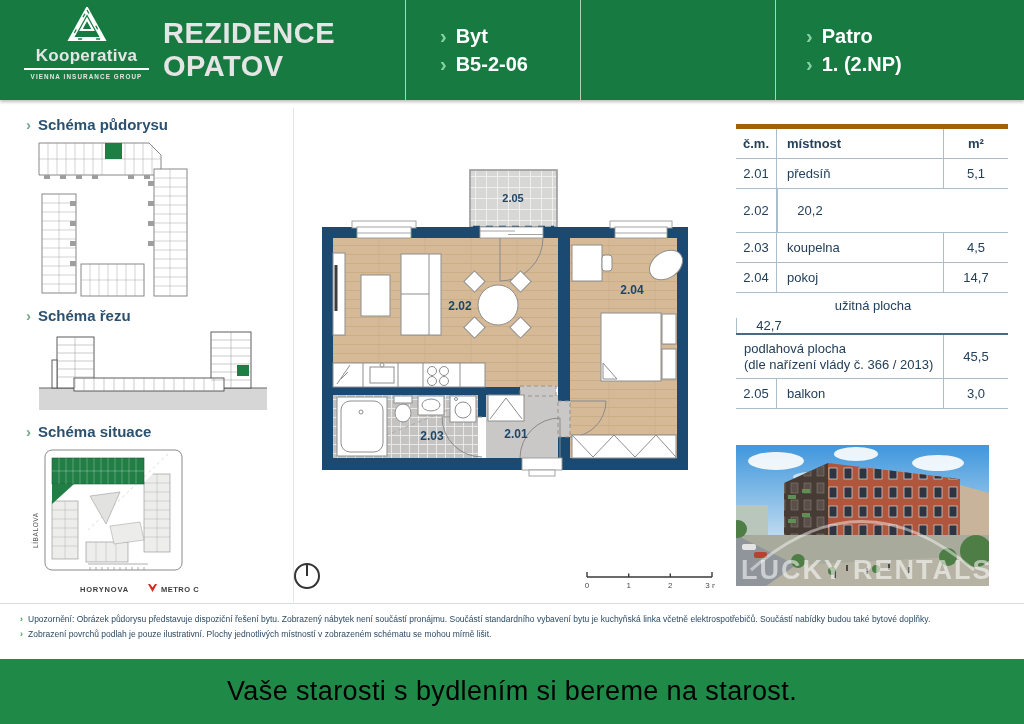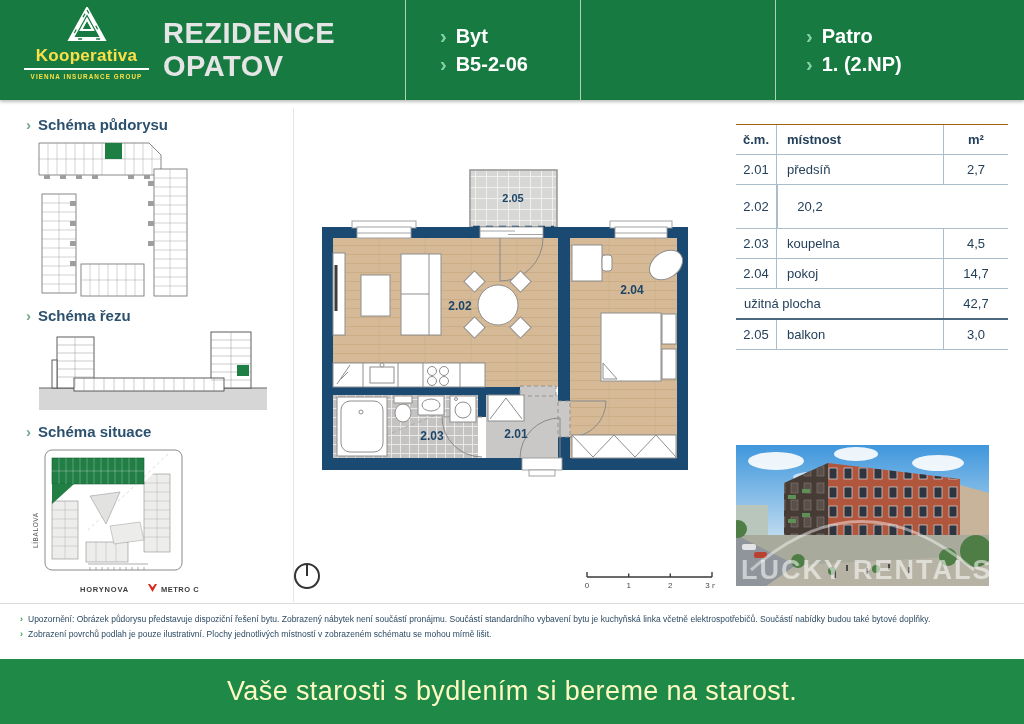--- a/index.html
+++ b/index.html
@@ -2,55 +2,55 @@
 <html><head>
 <meta charset="utf-8">
 <style>
   html,body{margin:0;padding:0;background:#fff;}
   #page{position:relative;width:1024px;height:724px;background:#fff;overflow:hidden;
         font-family:"Liberation Sans",sans-serif;}
   
   .hdr{position:absolute;left:0;top:0;width:1024px;height:100px;background:#177a41;
        box-shadow:0 2px 3px rgba(0,0,0,.25);}
   .hdr-sep{position:absolute;top:0;width:1px;height:100px;background:rgba(255,255,255,.65);}
-  .logo{position:absolute;left:24px;top:7px;width:125px;text-align:center;color:#fde047;}
+  .logo{position:absolute;left:24px;top:7px;width:125px;text-align:center;color:#e5e5e5;}
   .logo-brand{font-size:17px;font-weight:bold;letter-spacing:.3px;line-height:18px;
               border-bottom:2px solid #fff;padding-bottom:3px;}
   .logo-group{font-size:6.3px;font-weight:bold;letter-spacing:1.1px;margin-top:3px;}
   .title{position:absolute;left:163px;top:17px;color:#e5e5e5;font-size:29px;font-weight:800;
          line-height:33px;letter-spacing:.5px;}
   .fld{position:absolute;top:22px;color:#fff;font-size:20px;font-weight:bold;line-height:28px;}
   .fld .chev{color:#85d2a6;font-weight:bold;margin-right:9px;font-size:20px;}
   
   .schead{position:absolute;left:26px;font-size:15px;font-weight:bold;color:#2c516e;}
   .schead .chev{color:#73a98c;margin-right:7px;font-weight:bold;}
   .vdiv{position:absolute;left:293px;top:108px;width:1px;height:494px;background:#e3e6e8;}
   .hdiv{position:absolute;left:0;top:603px;width:1024px;height:1px;background:#d7dbde;}
   
   .tbl{position:absolute;left:736px;top:124px;width:272px;color:#24405a;font-size:13px;
-       border-top:1px solid #a16207;}
+       border-top:5px solid #a16207;}
   .trow{display:flex;align-items:center;border-bottom:1px solid #a9bdca;}
   .trow.hd{font-weight:bold;}
-  .trow.thick{border-bottom:2px solid #4a6880;}
+  .trow.thick{border-bottom:2px solid #4a6880;flex-direction:column;}
   .c1{width:40px;text-align:center;align-self:stretch;display:flex;align-items:center;
       justify-content:center;border-right:1px solid #a9bdca;}
   .c2{flex:1;padding:5px 6px 5px 10px;}
   .c3{width:64px;text-align:center;align-self:stretch;display:flex;align-items:center;
       justify-content:center;border-left:1px solid #a9bdca;}
   .cspan{flex:1;padding:5px 6px 5px 8px;}
   .pre{white-space:pre-line;line-height:16px;}
   .h29{min-height:29px;} .h43{min-height:43px;}
   
   .disc{position:absolute;left:20px;top:612px;width:992px;color:#2c4a63;font-size:8.5px;
         line-height:15px;}
   .disc-line{display:flex;white-space:nowrap;}
   .disc .chev{color:#3da45f;font-weight:bold;margin-right:5px;font-size:9px;}
   .foot{position:absolute;left:0;top:659px;width:1024px;height:65px;background:#1f8948;
         display:flex;align-items:center;justify-content:center;}
-  .foot span{color:#fef9c3;font-size:27px;letter-spacing:.4px;}
+  .foot span{color:#000000;font-size:27px;letter-spacing:.4px;}
   .abs{position:absolute;}
 </style>
 </head>
 <body>
 
 <div id="page">
 
   <div class="hdr">
     <div class="logo">
       <svg width="42" height="36" viewBox="0 0 42 36">
@@ -321,39 +321,44 @@
 
   <div class="tbl">
     <div class="trow hd h29">
       <div class="c1">č.m.</div>
       <div class="c2">místnost</div>
       <div class="c3">m²</div>
     </div>
     <div class="trow h29">
       <div class="c1">2.01</div>
       <div class="c2">předsíň</div>
-      <div class="c3">2,7</div>
+      <div class="c3">5,1</div>
     </div>
     <div class="trow h43">
       <div class="c1">2.02</div>
       <div class="c3">20,2</div>
     </div>
     <div class="trow h29">
       <div class="c1">2.03</div>
       <div class="c2">koupelna</div>
       <div class="c3">4,5</div>
     </div>
     <div class="trow h29">
       <div class="c1">2.04</div>
       <div class="c2">pokoj</div>
       <div class="c3">14,7</div>
     </div>
     <div class="trow thick h29">
       <div class="cspan">užitná plocha</div>
       <div class="c3">42,7</div>
+    </div>
+    <div class="trow h43">
+      <div class="cspan pre">podlahová plocha
+(dle nařízení vlády č. 366 / 2013)</div>
+      <div class="c3">45,5</div>
     </div>
     <div class="trow h29">
       <div class="c1">2.05</div>
       <div class="c2">balkon</div>
       <div class="c3">3,0</div>
     </div>
   </div>
 
   <svg class="abs" style="left:736px;top:445px" width="253" height="141" viewBox="0 0 253 141">
     <defs>

